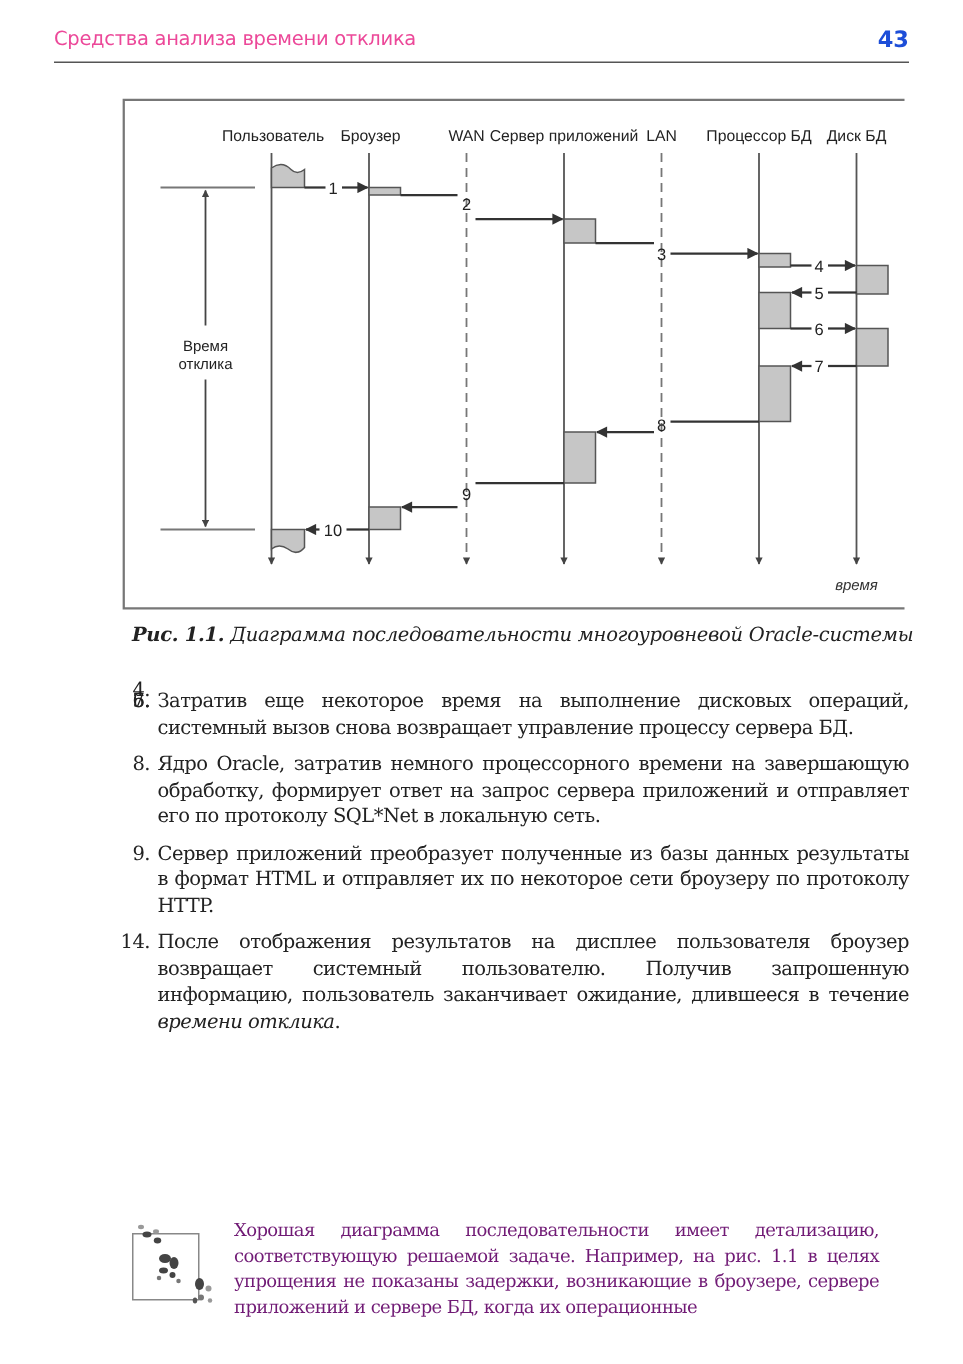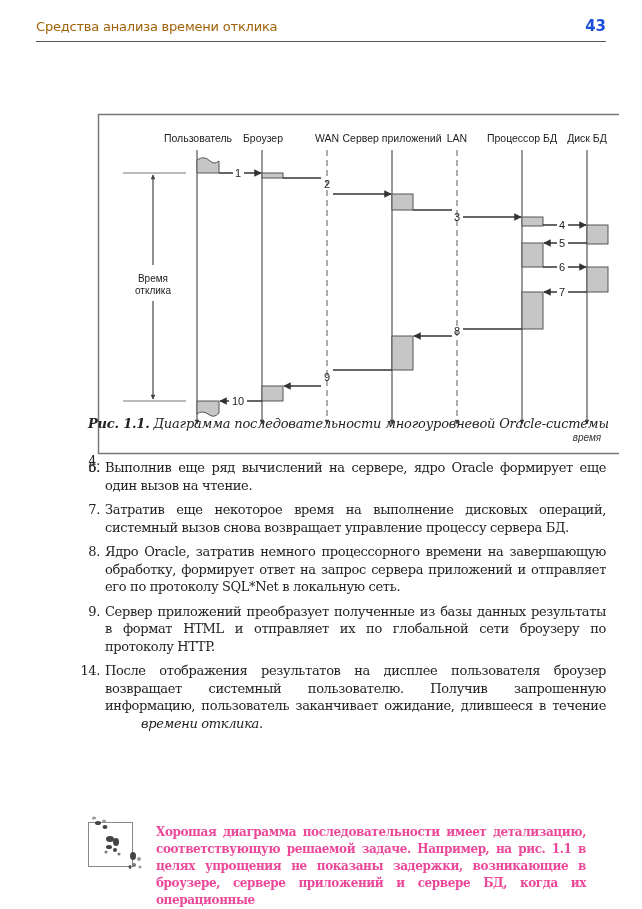--- a/index.html
+++ b/index.html
@@ -1,38 +1,38 @@
 <!DOCTYPE html>
 <html><head>
   <meta charset="utf-8">
   <style>
     html, body { margin:0; padding:0; background:#fff; }
     body { width:642px; height:909px; position:relative; overflow:hidden; color:#222; }
     .running-head { position:absolute; left:36px; top:17px; width:570px; height:24px;
       border-bottom:1.5px solid #555; font-family:"DejaVu Sans", sans-serif; }
-    .running-title { position:absolute; left:0; top:2px; font-size:13px; color:#a16207; letter-spacing:-0.2px; }
+    .running-title { position:absolute; left:0; top:2px; font-size:13px; color:#ec4899; letter-spacing:-0.2px; }
     .page-num { position:absolute; right:0; top:0; font-size:15px; font-weight:bold; color:#1d4ed8; }
 
-    .figure { position:absolute; left:16px; top:0; width:518px; height:410px;margin-top:48px; }
+    .figure { position:absolute; left:0; top:0; width:518px; height:410px; }
     .figure svg { position:absolute; left:0; top:0; }
     .caption { position:absolute; left:88px; top:416px; font-family:"DejaVu Serif", serif;
       font-size:13px; font-style:italic; color:#222; white-space:nowrap; letter-spacing:-0.2px;text-align:right; }
     .caption b { font-style:italic; font-weight:bold; }
 
     .list { position:absolute; left:80px; top:452px; width:526px; font-family:"DejaVu Serif", serif;
       font-size:13px; line-height:17.5px; color:#222; margin:0; padding:0; list-style:none; }
     .list li { position:relative; padding-left:25px; margin-bottom:7px; text-align:justify; letter-spacing:-0.35px; }
     .list li .num { position:absolute; left:0; top:0; width:20px; text-align:right; }
     .list li.wide .num { left:-9px; width:29px; }
-    .list em { font-style:italic;margin-left:36px; }
+    .list em { font-style:italic; }
 
     .note { position:absolute; left:84px; top:812px; width:522px; height:90px; }
     .note-icon { position:absolute; left:0; top:0; width:60px; height:66px; }
-    .note-text { position:absolute; left:72px; top:12px; width:430px; font-family:"DejaVu Serif", serif;
-      font-size:12px; line-height:17px; color:#ec4899; text-align:justify; letter-spacing:-0.4px;font-weight:bold; }
+    .note-text { position:absolute; left:72px; top:0; width:430px; font-family:"DejaVu Serif", serif;
+      font-size:12px; line-height:17px; color:#701a75; text-align:justify; letter-spacing:-0.4px; }
   </style>
 </head>
 <body>
 
 <div class="running-head">
   <span class="running-title">Средства анализа времени отклика</span>
   <span class="page-num">43</span>
 </div>
 
 <div class="figure">
@@ -140,24 +140,24 @@
 </div>
 
 <div class="caption">
   <b>Рис. 1.1.</b>
   <span>Диаграмма последовательности многоуровневой Oracle-системы</span>
 </div>
 
 <ol class="list">
   <li><span class="num">4.</span></li>
   <li><span class="num">5.</span></li>
-  <li><span class="num">6.</span><span>Выполнив еще ряд вычислений на сервере, ядро Oracle формирует еще один вызов на чтение.</span></li>
+  <li><span class="num">6.</span></li>
   <li><span class="num">7.</span><span>Затратив еще некоторое время на выполнение дисковых операций, системный вызов снова возвращает управление процессу сервера БД.</span></li>
   <li><span class="num">8.</span><span>Ядро Oracle, затратив немного процессорного времени на завершающую обработку, формирует ответ на запрос сервера приложений и отправляет его по протоколу SQL*Net в локальную сеть.</span></li>
-  <li><span class="num">9.</span><span>Сервер приложений преобразует полученные из базы данных результаты в формат HTML и отправляет их по глобальной сети броузеру по протоколу HTTP.</span></li>
+  <li><span class="num">9.</span><span>Сервер приложений преобразует полученные из базы данных результаты в формат HTML и отправляет их по некоторое сети броузеру по протоколу HTTP.</span></li>
   <li class="wide"><span class="num">14.</span><span>После отображения результатов на дисплее пользователя броузер возвращает системный пользователю. Получив запрошенную информацию, пользователь заканчивает ожидание, длившееся в течение</span> <em>времени отклика</em><span>.</span></li>
 </ol>
 
 <div class="note">
   <svg class="note-icon" width="60" height="66">
     <rect x="4.5" y="10.5" width="44" height="44" fill="#fff" stroke="#888" stroke-width="1"></rect>
     <g fill="#444">
       <ellipse cx="14" cy="11" rx="3" ry="2"></ellipse>
         <ellipse cx="20" cy="9" rx="2" ry="1.5" fill="#999"></ellipse>
       <ellipse cx="10" cy="6" rx="2" ry="1.5" fill="#999"></ellipse>

